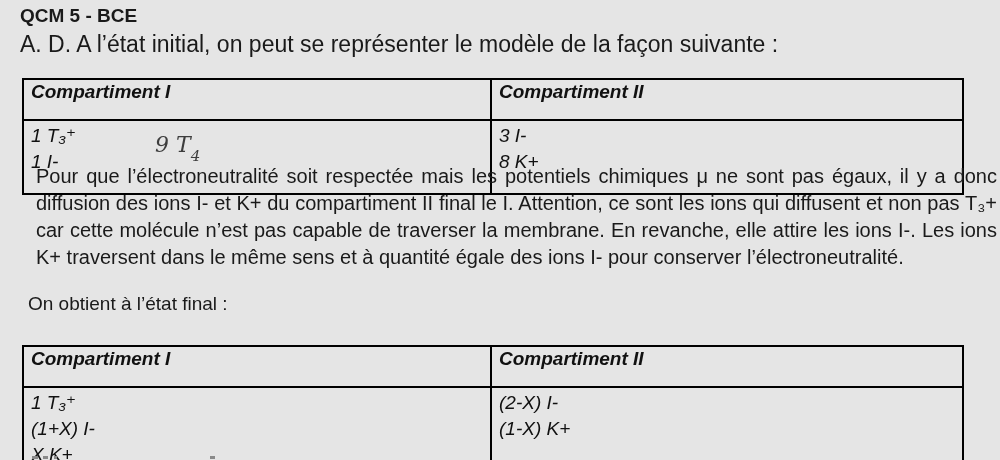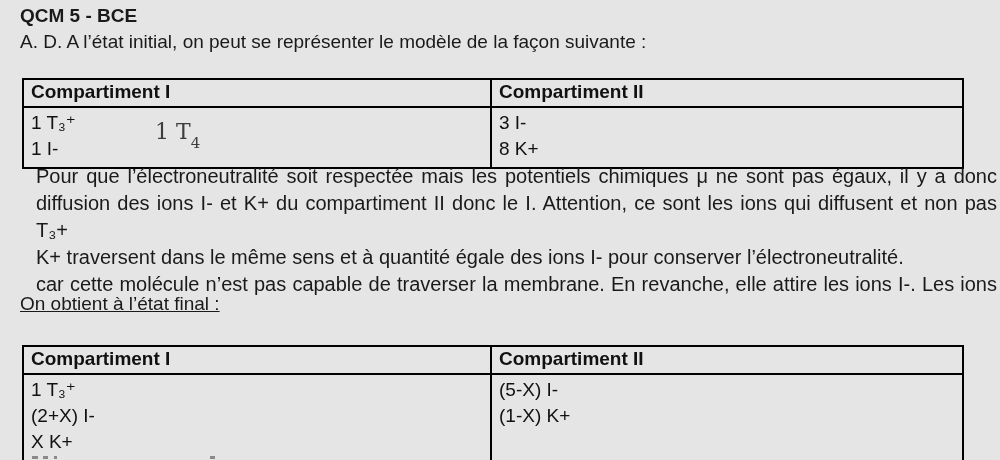--- a/index.html
+++ b/index.html
@@ -7,53 +7,54 @@
     position:relative; width:1000px; height:460px; background:#e5e5e5;
     font-family:"Liberation Sans","DejaVu Sans",sans-serif;
     color:#1a1a1a; overflow:hidden;
   }
   .doc-title {
     position:absolute; left:20px; top:5px;
     font-size:19px; font-weight:bold; white-space:nowrap;
   }
   .intro-line {
     position:absolute; left:20px; top:31px;
-    font-size:19px; white-space:nowrap;
+    font-size:23px; white-space:nowrap;
   }
   table.comp-table {
     position:absolute; left:22px; width:940px;
     border-collapse:collapse; table-layout:fixed;
     font-size:19px; color:#111;
   }
   table.comp-table.initial { top:78px; }
   table.comp-table.final   { top:345px; }
   .comp-table th, .comp-table td {
     border:2px solid #000; text-align:left; vertical-align:top;
-    padding:1px 4px 3px 7px;
+    padding:1px 4px 16px 7px;
+    font-style:italic;
   }
   .comp-table th { font-weight:bold; height:22px; font-size:19px; }
   .cell-lines { line-height:26px; }
   .initial .cell-lines { padding:1px 0 2px 0; min-height:51px; }
   .final   .cell-lines { padding:1px 0 2px 0; min-height:76px; }
   td.rel { position:relative; }
   .t4-annotation {
     position:absolute; left:131px; top:11px;
     font-family:"DejaVu Serif","Liberation Serif",serif;
     font-size:22px; color:#3d3d3d; white-space:nowrap;
   }
   .t4-annotation sub { font-size:15px; line-height:0; position:relative; top:4px; }
   .body-paragraph {
     position:absolute; left:36px; top:163px; width:961px;
     font-size:20px; line-height:27px;
   }
   .jline { text-align:justify; text-align-last:justify; white-space:normal; }
   .jline.last { text-align:left; text-align-last:left; }
   .final-label {
-    position:absolute; left:20px; top:293px;
-    font-size:19px; white-space:nowrap;text-decoration:underline;
+    position:absolute; left:28px; top:293px;
+    font-size:19px; white-space:nowrap;
   }
   .remnant {
     position:absolute; top:456px; height:3px; background:#8a8a8a;
   }
   .r1 { left:32px;  width:6px; }
   .r2 { left:43px;  width:5px; }
   .r3 { left:54px;  width:3px; }
   .r4 { left:210px; width:5px; }
 </style>
 </head>
@@ -74,62 +75,62 @@
         <tr>
       <th>Compartiment I</th>
       <th>Compartiment II</th>
     </tr>
     <tr>
       <td class="rel">
         <div class="cell-lines">
           <div>1 T₃⁺</div>
           <div>1 I-</div>
         </div>
-        <span class="t4-annotation"><span>1 T</span><sub>4</sub></span>
+        <span class="t4-annotation"><span>9 T</span><sub>4</sub></span>
       </td>
       <td>
         <div class="cell-lines">
           <div>3 I-</div>
           <div>8 K+</div>
         </div>
       </td>
     </tr>
   </tbody>
     </table>
 
   <div class="body-paragraph">
     <div class="jline">Pour que l’électroneutralité soit respectée mais les potentiels chimiques μ ne sont pas égaux, il y a donc</div>
-    <div class="jline">diffusion des ions I- et K+ du compartiment II donc le I. Attention, ce sont les ions qui diffusent et non pas T₃+</div>
+    <div class="jline">diffusion des ions I- et K+ du compartiment II final le I. Attention, ce sont les ions qui diffusent et non pas T₃+</div>
+    <div class="jline">car cette molécule n’est pas capable de traverser la membrane. En revanche, elle attire les ions I-. Les ions</div>
     <div class="jline last">K+ traversent dans le même sens et à quantité égale des ions I- pour conserver l’électroneutralité.</div>
-    <div class="jline">car cette molécule n’est pas capable de traverser la membrane. En revanche, elle attire les ions I-. Les ions</div>
   </div>
 
   <div class="final-label">On obtient à l’état final :</div>
 
   <table class="comp-table final">
     <colgroup>
         <col style="width:468px">
         <col style="width:472px">
       </colgroup>
     <tbody>
         <tr>
       <th>Compartiment I</th>
       <th>Compartiment II</th>
     </tr>
     <tr>
       <td>
         <div class="cell-lines">
           <div>1 T₃⁺</div>
-          <div>(2+X) I-</div>
+          <div>(1+X) I-</div>
           <div>X K+</div>
         </div>
       </td>
       <td>
         <div class="cell-lines">
-          <div>(5-X) I-</div>
+          <div>(2-X) I-</div>
           <div>(1-X) K+</div>
         </div>
       </td>
     </tr>
   </tbody>
     </table>
 
   <div class="remnant r1"></div>
   <div class="remnant r2"></div>
   <div class="remnant r3"></div>

